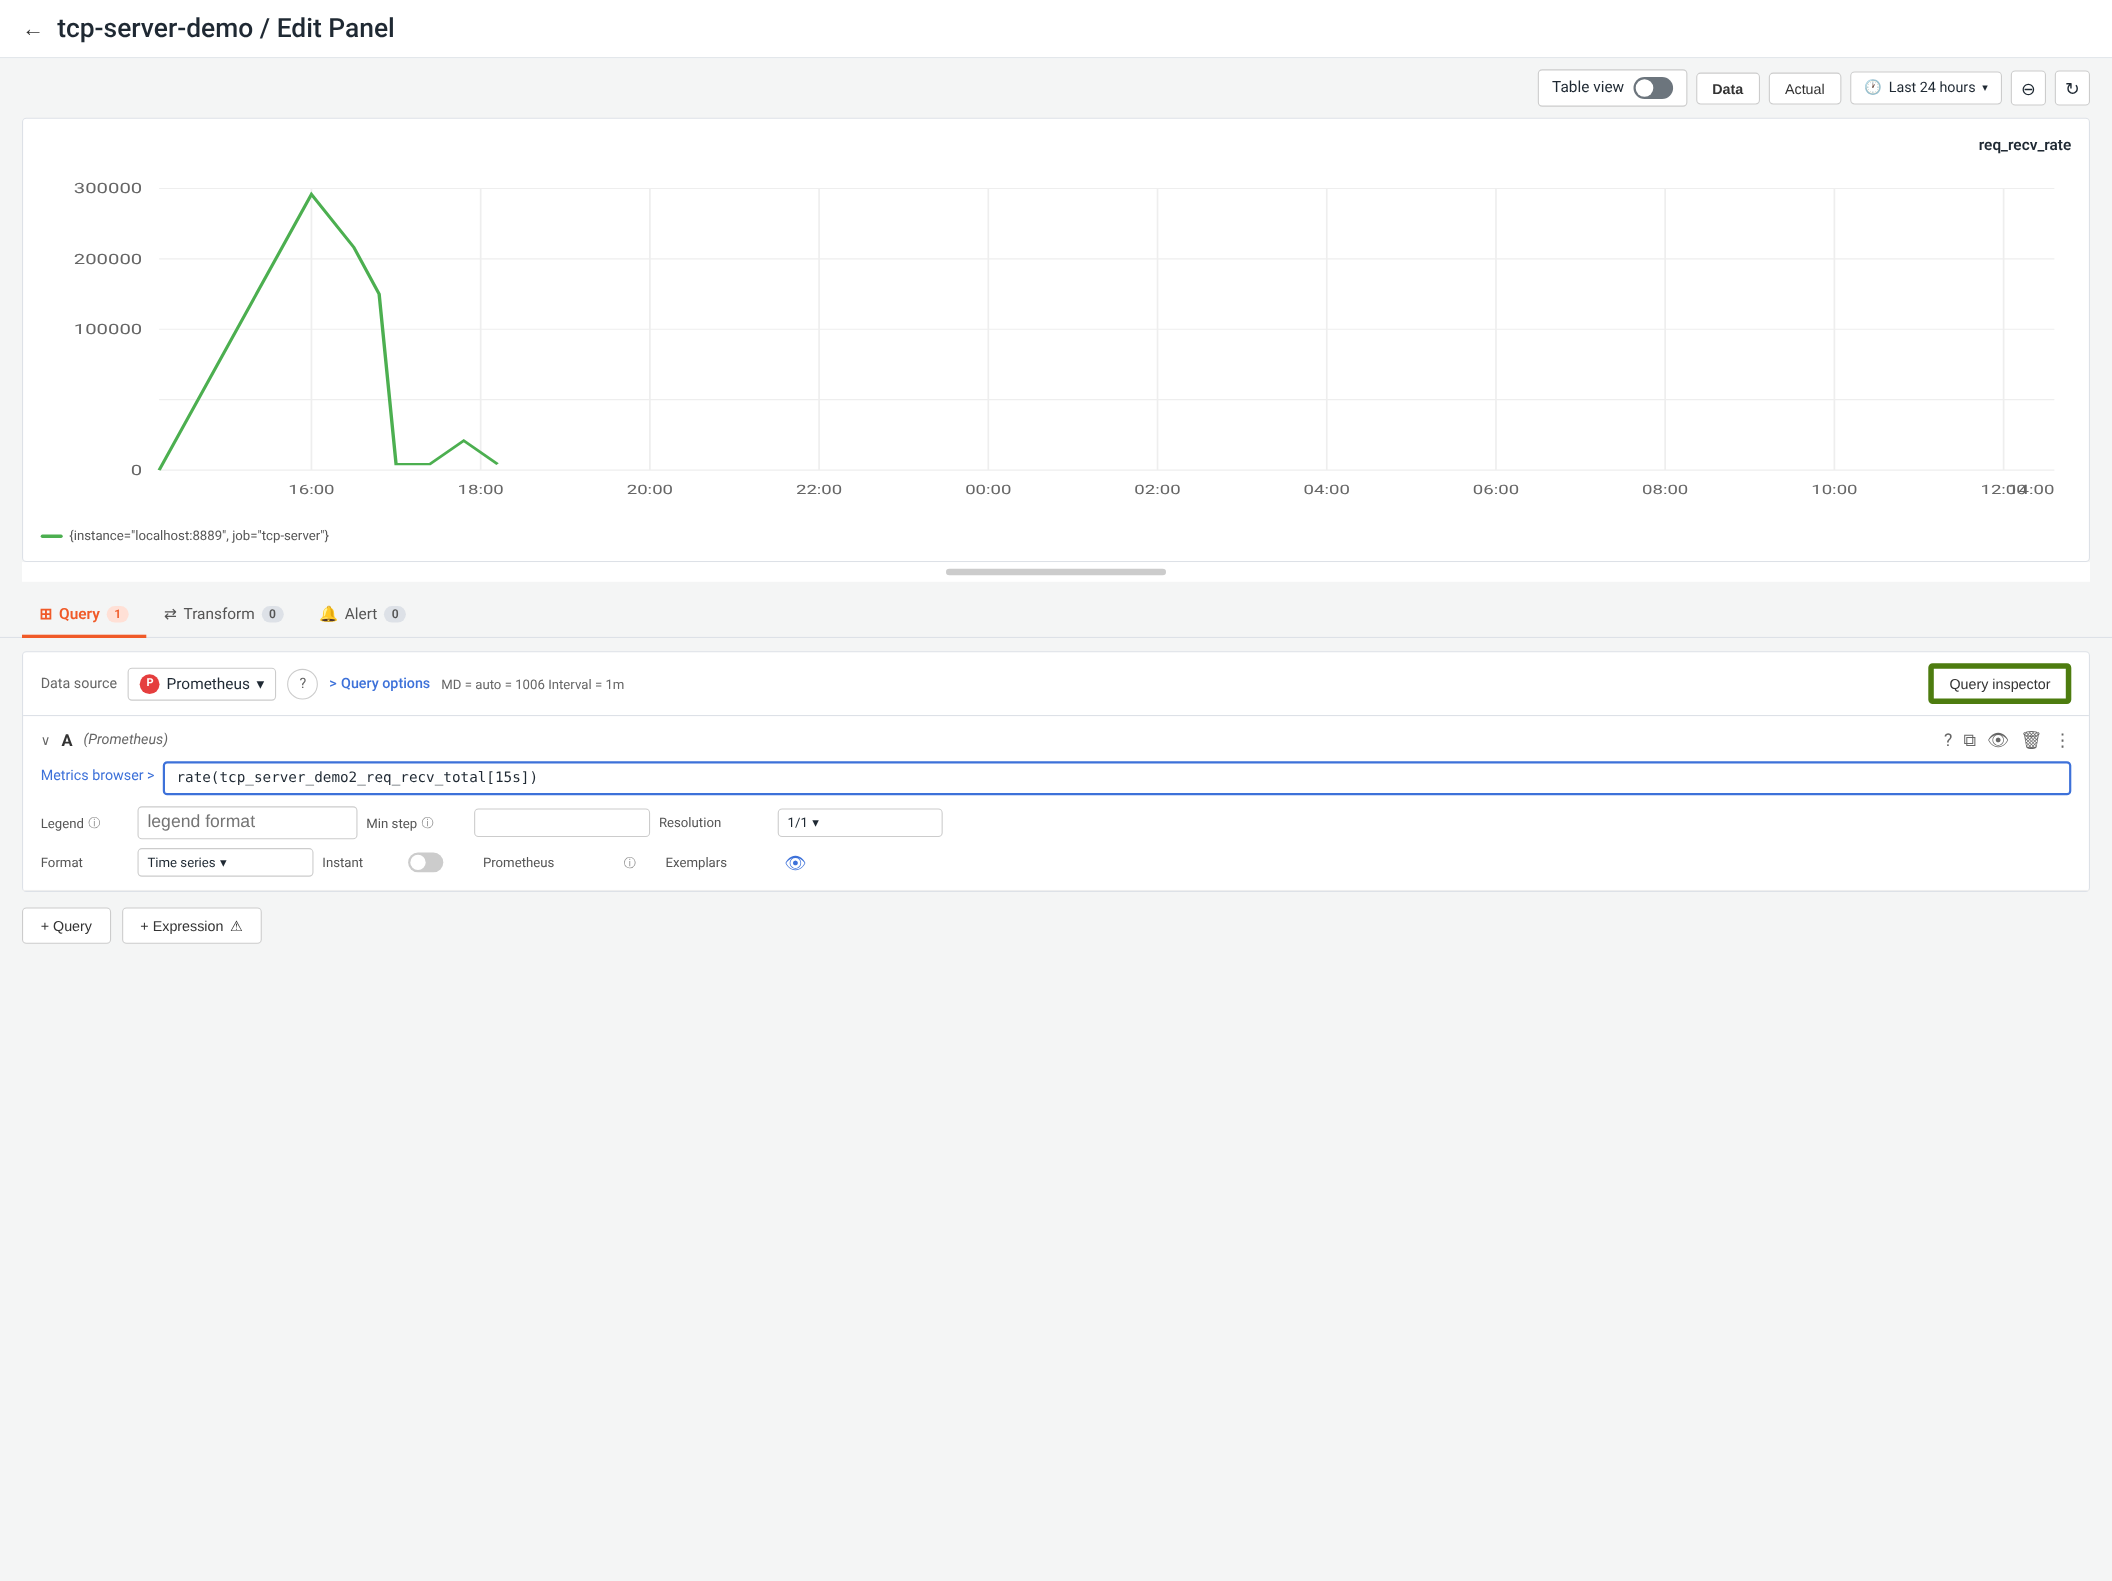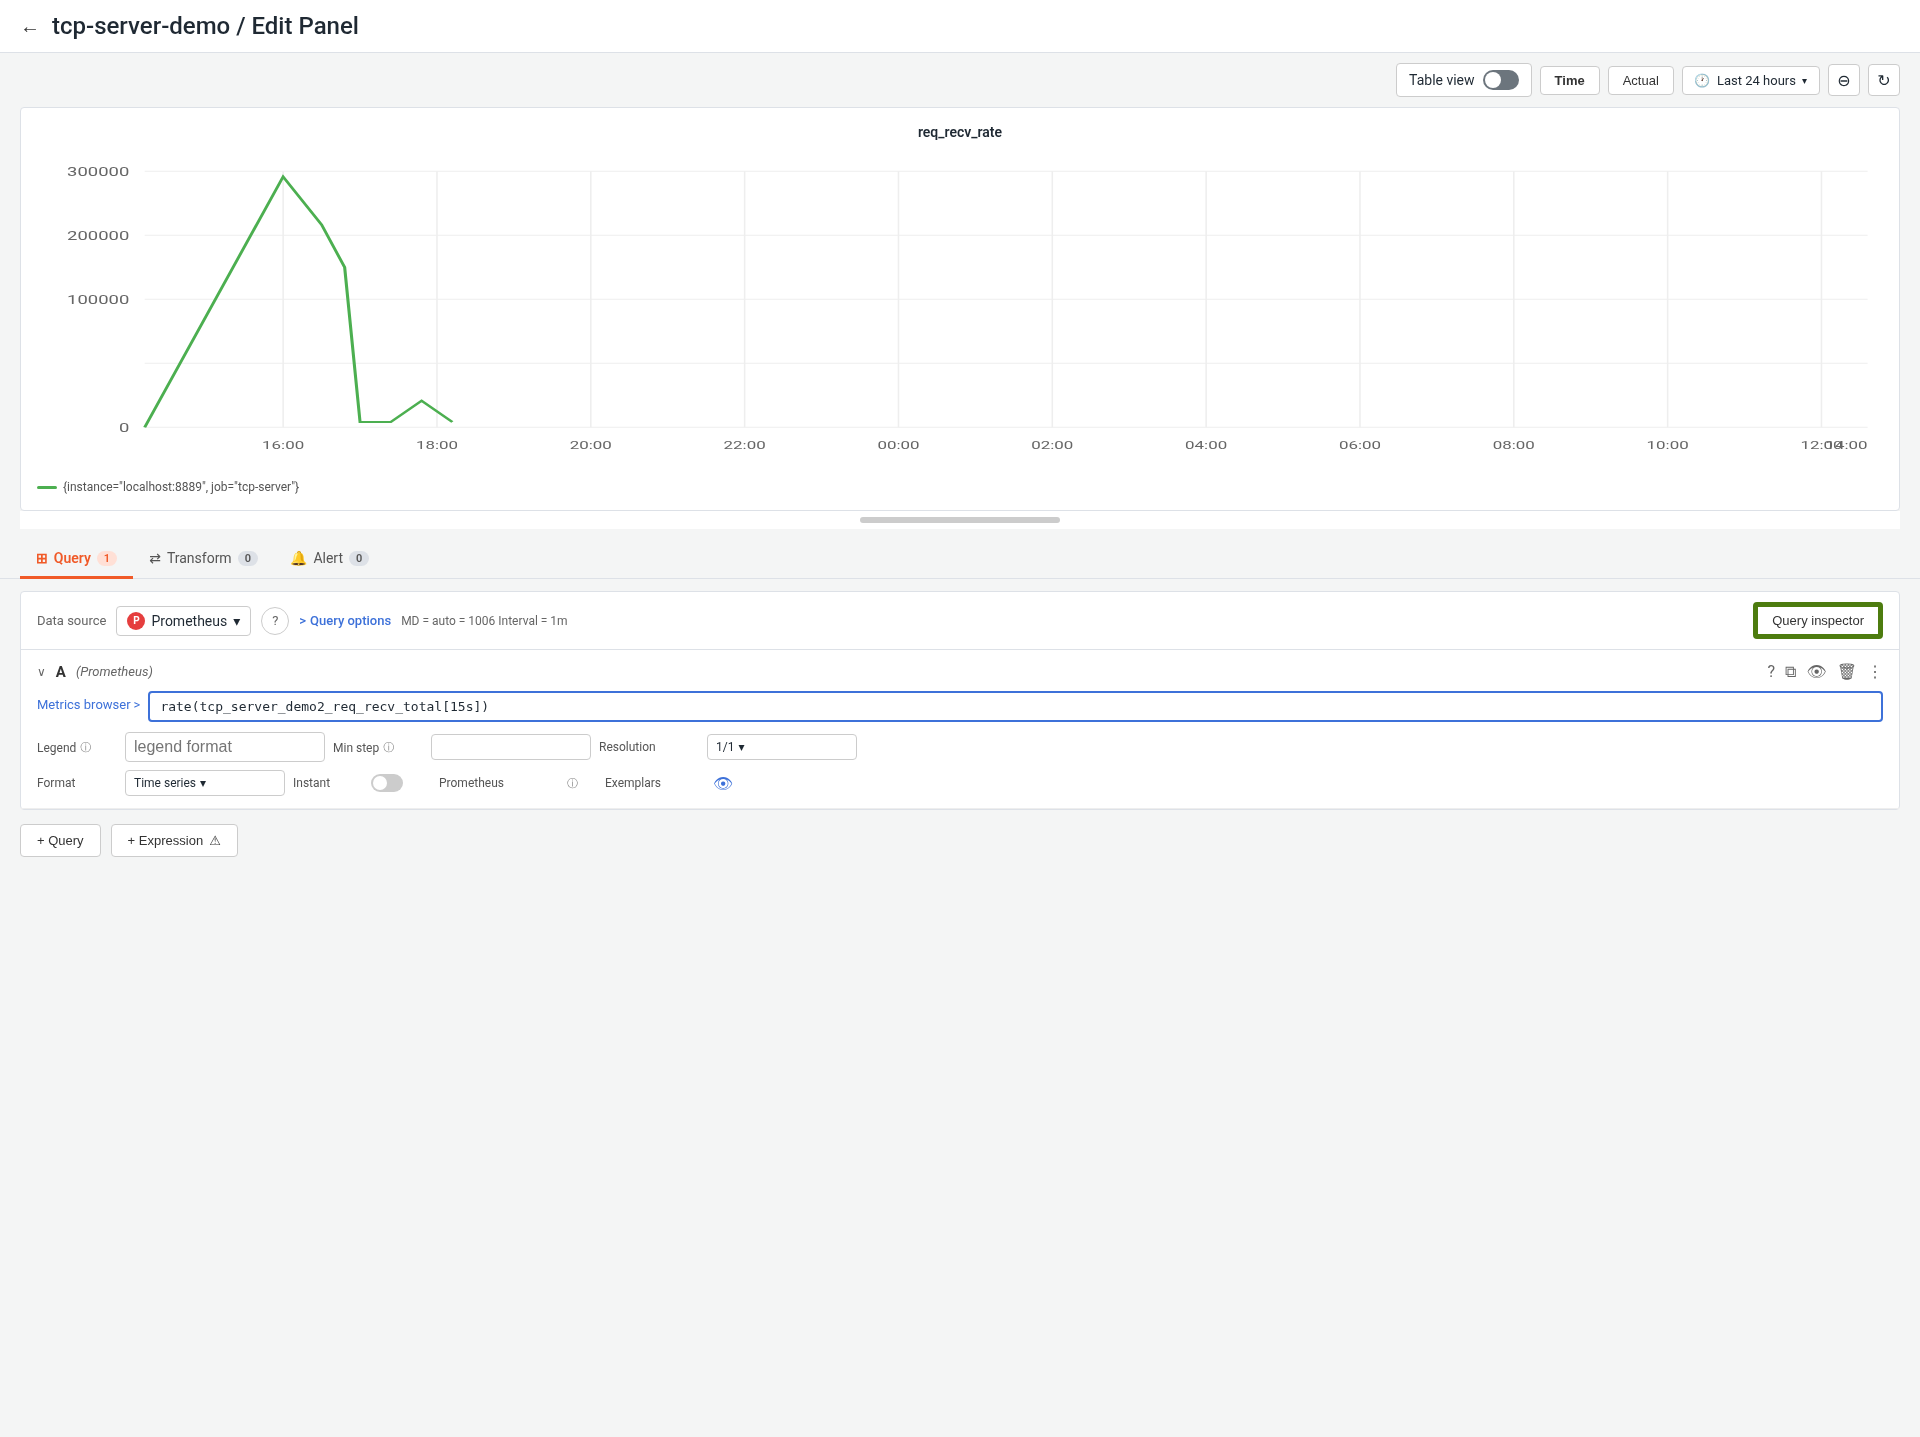--- a/index.html
+++ b/index.html
@@ -12,21 +12,21 @@
     .toolbar { display: flex; align-items: center; justify-content: flex-end; padding: 10px 20px; background: #f4f5f5; gap: 8px; }
     .table-view-control { display: flex; align-items: center; gap: 8px; border: 1px solid #ccc; border-radius: 4px; padding: 6px 12px; background: #fff; }
     .toggle-switch { width: 36px; height: 20px; background: #6c757d; border-radius: 10px; position: relative; cursor: pointer; }
     .toggle-knob { width: 16px; height: 16px; background: #fff; border-radius: 50%; position: absolute; top: 2px; left: 2px; transition: left 0.2s; }
     .btn { padding: 6px 14px; border-radius: 4px; border: 1px solid #ccc; background: #fff; cursor: pointer; font-size: 13px; color: #333; }
     .btn-fill { background: #fff; border: 1px solid #ccc; font-weight: 600; }
     .time-range-btn { display: flex; align-items: center; gap: 6px; padding: 6px 12px; border: 1px solid #ccc; border-radius: 4px; background: #fff; cursor: pointer; font-size: 13px; }
     .icon-btn { width: 32px; height: 32px; display: flex; align-items: center; justify-content: center; border: 1px solid #ccc; border-radius: 4px; background: #fff; cursor: pointer; font-size: 16px; }
 
     .chart-container { margin: 0 20px 0 20px; background: #fff; border: 1px solid #dde1e7; border-radius: 4px; padding: 16px; }
-    .chart-title { text-align: center; font-size: 14px; font-weight: 600; margin-bottom: 10px; }
+    .chart-title { text-align: right; font-size: 14px; font-weight: 600; margin-bottom: 10px; }
     .chart-area { position: relative; height: 320px; }
     .chart-svg { width: 100%; height: 100%; }
     .chart-legend { display: flex; align-items: center; gap: 6px; padding-top: 10px; font-size: 12px; color: #555; }
     .legend-color { width: 20px; height: 3px; background: #4caf50; display: inline-block; border-radius: 2px; }
 
     .scrollbar-area { display: flex; justify-content: center; padding: 6px 0; background: #fff; margin: 0 20px; }
     .scrollbar-thumb { width: 200px; height: 6px; background: #ccc; border-radius: 3px; }
 
     .tabs-section { padding: 0 20px; background: #f4f5f5; border-bottom: 1px solid #dde1e7; }
     .tabs { display: flex; gap: 0; padding-top: 10px; }
@@ -80,21 +80,21 @@
   <span class="page-title">tcp-server-demo / Edit Panel</span>
 </div>
 
 <div class="toolbar">
   <div class="table-view-control">
     <span>Table view</span>
     <div class="toggle-switch">
       <div class="toggle-knob"></div>
     </div>
   </div>
-  <button class="btn btn-fill">Time</button>
+  <button class="btn btn-fill">Data</button>
   <button class="btn">Actual</button>
   <div class="time-range-btn">
     <span>🕐</span>
     <span>Last 24 hours</span>
     <span class="chevron-icon">▾</span>
   </div>
   <div class="icon-btn">⊖</div>
   <div class="icon-btn">↻</div>
 </div>
 

